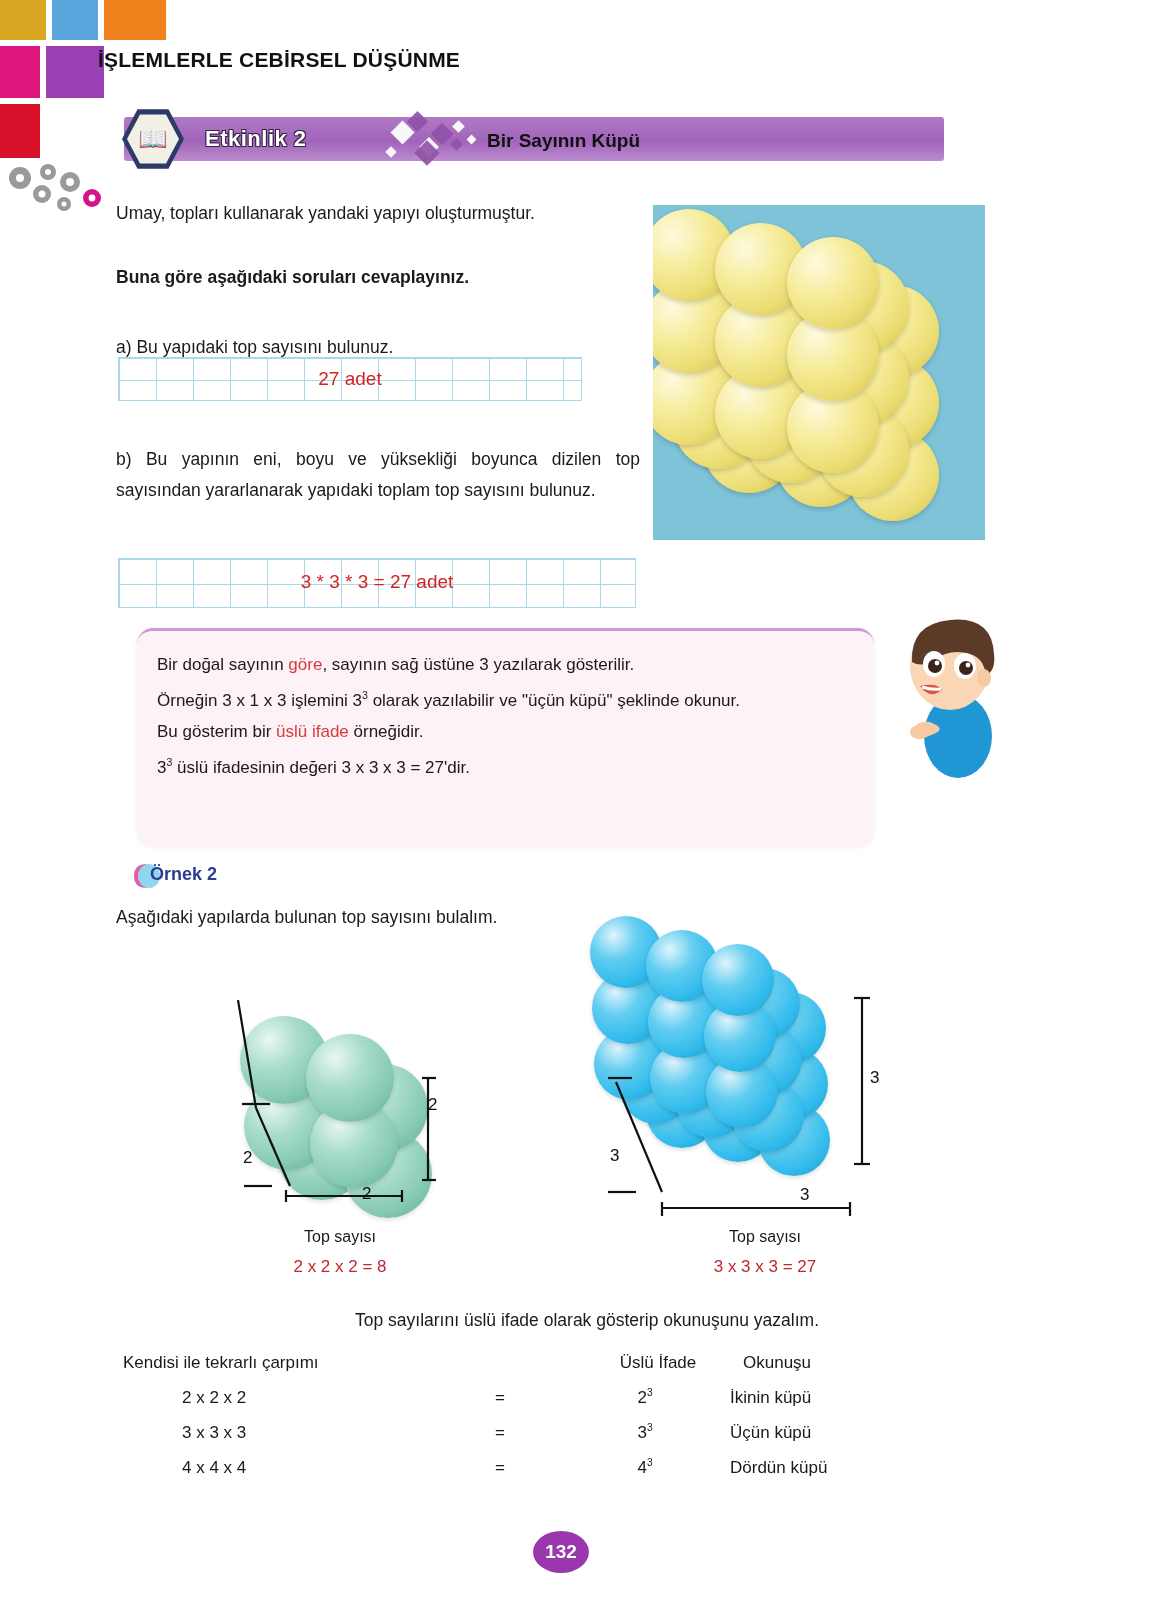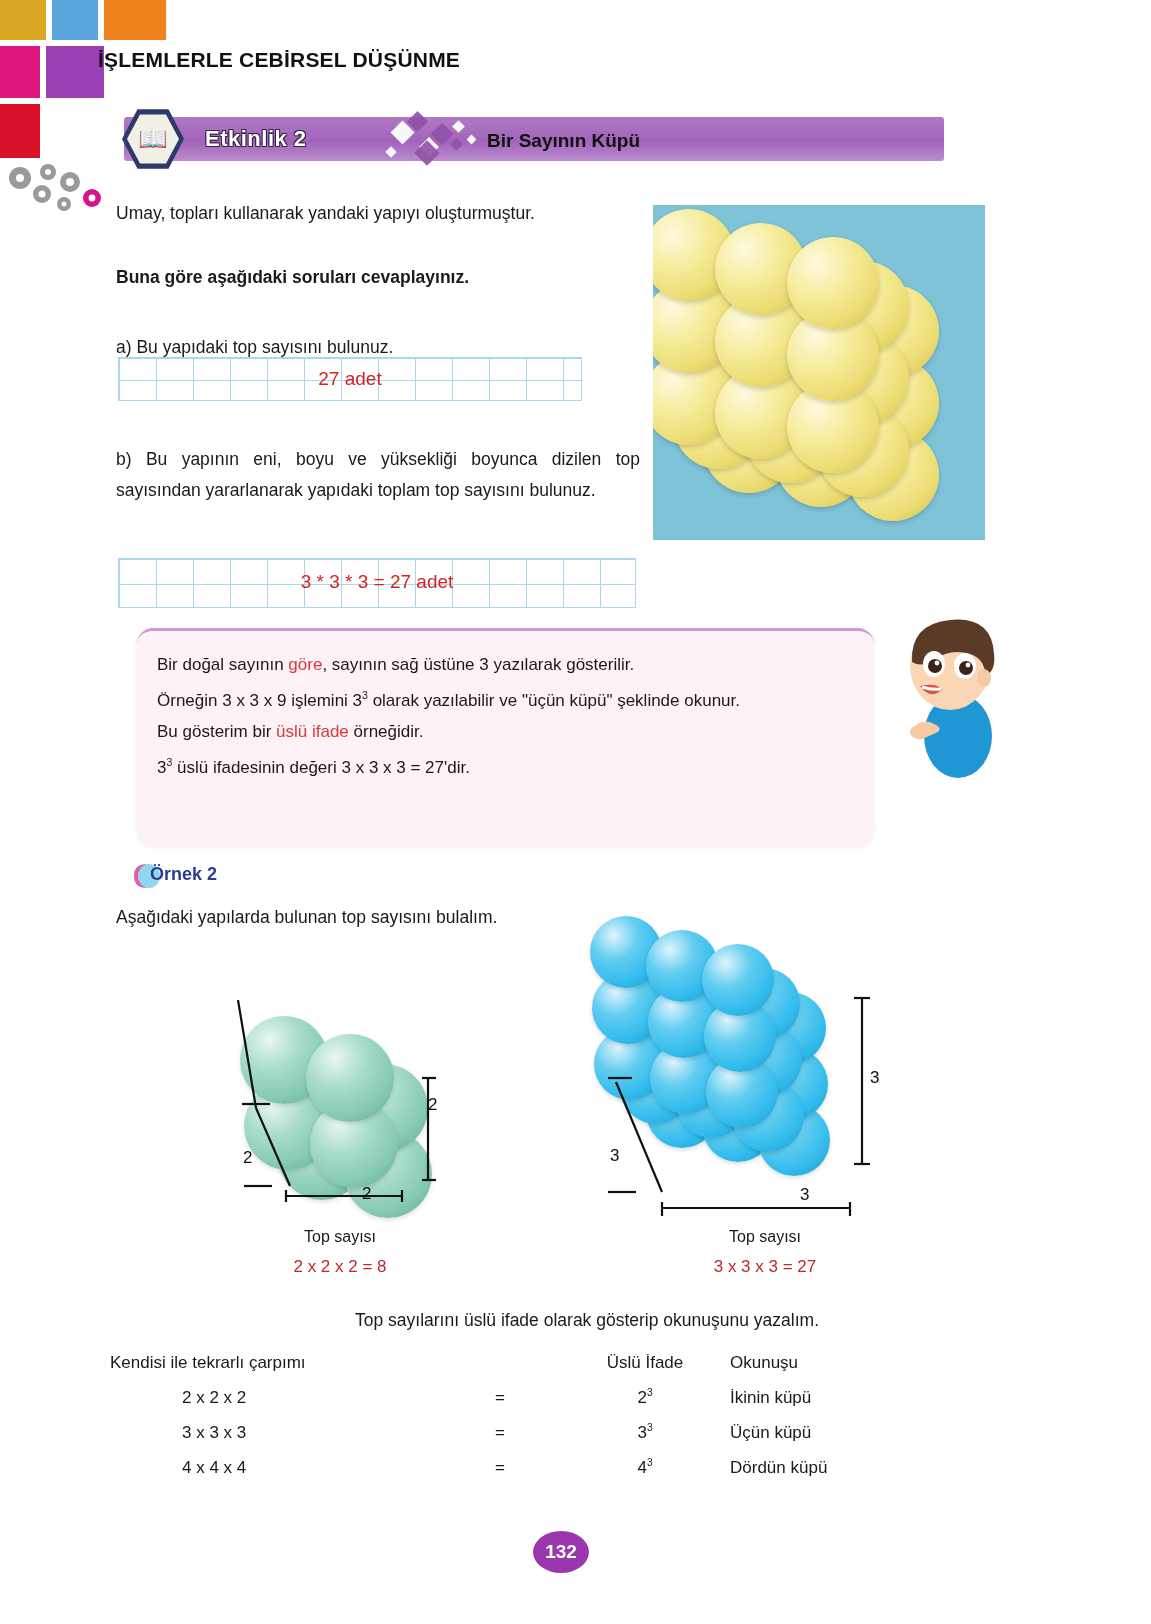--- a/index.html
+++ b/index.html
@@ -148,21 +148,21 @@
   }
 
   
   .p-table-lead { left:119px; top:1305px; width:700px;text-align:right; }
   .tbl { position:absolute; left:110px; top:1345px; width:900px; }
   .tbl .row { display:flex; height:35px; align-items:center; font-size:17px; }
   .tbl .c1 { width:330px; }
   .tbl .c2 { width:120px; text-align:center; }
   .tbl .c3 { width:170px; text-align:center; }
   .tbl .c4 { width:260px; }
-  .tbl .head .c1 { padding-left:0; }
+  .tbl .head .c1 { padding-left:0;margin-left:13px; }
   .tbl .body .c1 { padding-left:72px; }
   .tbl .c3 sup { font-size:.6em; }
 
   
   .pagenum {
     position:absolute; left:533px; top:1531px; width:56px; height:42px;
     border-radius:50%; background:#9b37ad;
     color:#ffffff; font-size:19px; font-weight:bold;
     display:flex; align-items:center; justify-content:center;
   }
@@ -262,21 +262,21 @@
     <div class="ball" style="left: 62px; top: 90px; width: 92px; height: 92px;"></div>
     <div class="ball" style="left: 134px; top: 104px; width: 92px; height: 92px;"></div>
     <div class="ball" style="left: -10px; top: 4px; width: 92px; height: 92px;"></div>
     <div class="ball" style="left: 62px; top: 18px; width: 92px; height: 92px;"></div>
     <div class="ball" style="left: 134px; top: 32px; width: 92px; height: 92px;"></div>
   </div>
 
 <div class="infobox">
   <div class="pad">
     <p><span>Bir doğal sayının </span><span class="hl">göre</span><span>, sayının sağ üstüne 3 yazılarak gösterilir.</span></p>
-    <p><span>Örneğin 3 x 3 x 9 işlemini 3</span><sup>3</sup><span> olarak yazılabilir ve "üçün küpü" şeklinde okunur.</span></p>
+    <p><span>Örneğin 3 x 1 x 3 işlemini 3</span><sup>3</sup><span> olarak yazılabilir ve "üçün küpü" şeklinde okunur.</span></p>
     <p><span>Bu gösterim bir </span><span class="hl">üslü ifade</span><span> örneğidir.</span></p>
     <p><span>3</span><sup>3</sup><span> üslü ifadesinin değeri 3 x 3 x 3 = 27'dir.</span></p>
   </div>
 </div>
 
 <svg class="boy" viewBox="0 0 130 180">
   <ellipse cx="86" cy="132" rx="34" ry="42" fill="#2196d4"></ellipse>
   <path d="M40 126 q6 -10 18 -8 l8 4 q4 4 -2 7 l-14 6 q-10 2 -10 -9z" fill="#f6c9a2"></path>
   <circle cx="44" cy="128" r="6" fill="#f6c9a2"></circle>
   <ellipse cx="78" cy="62" rx="40" ry="44" fill="#fbd6b4"></ellipse>

